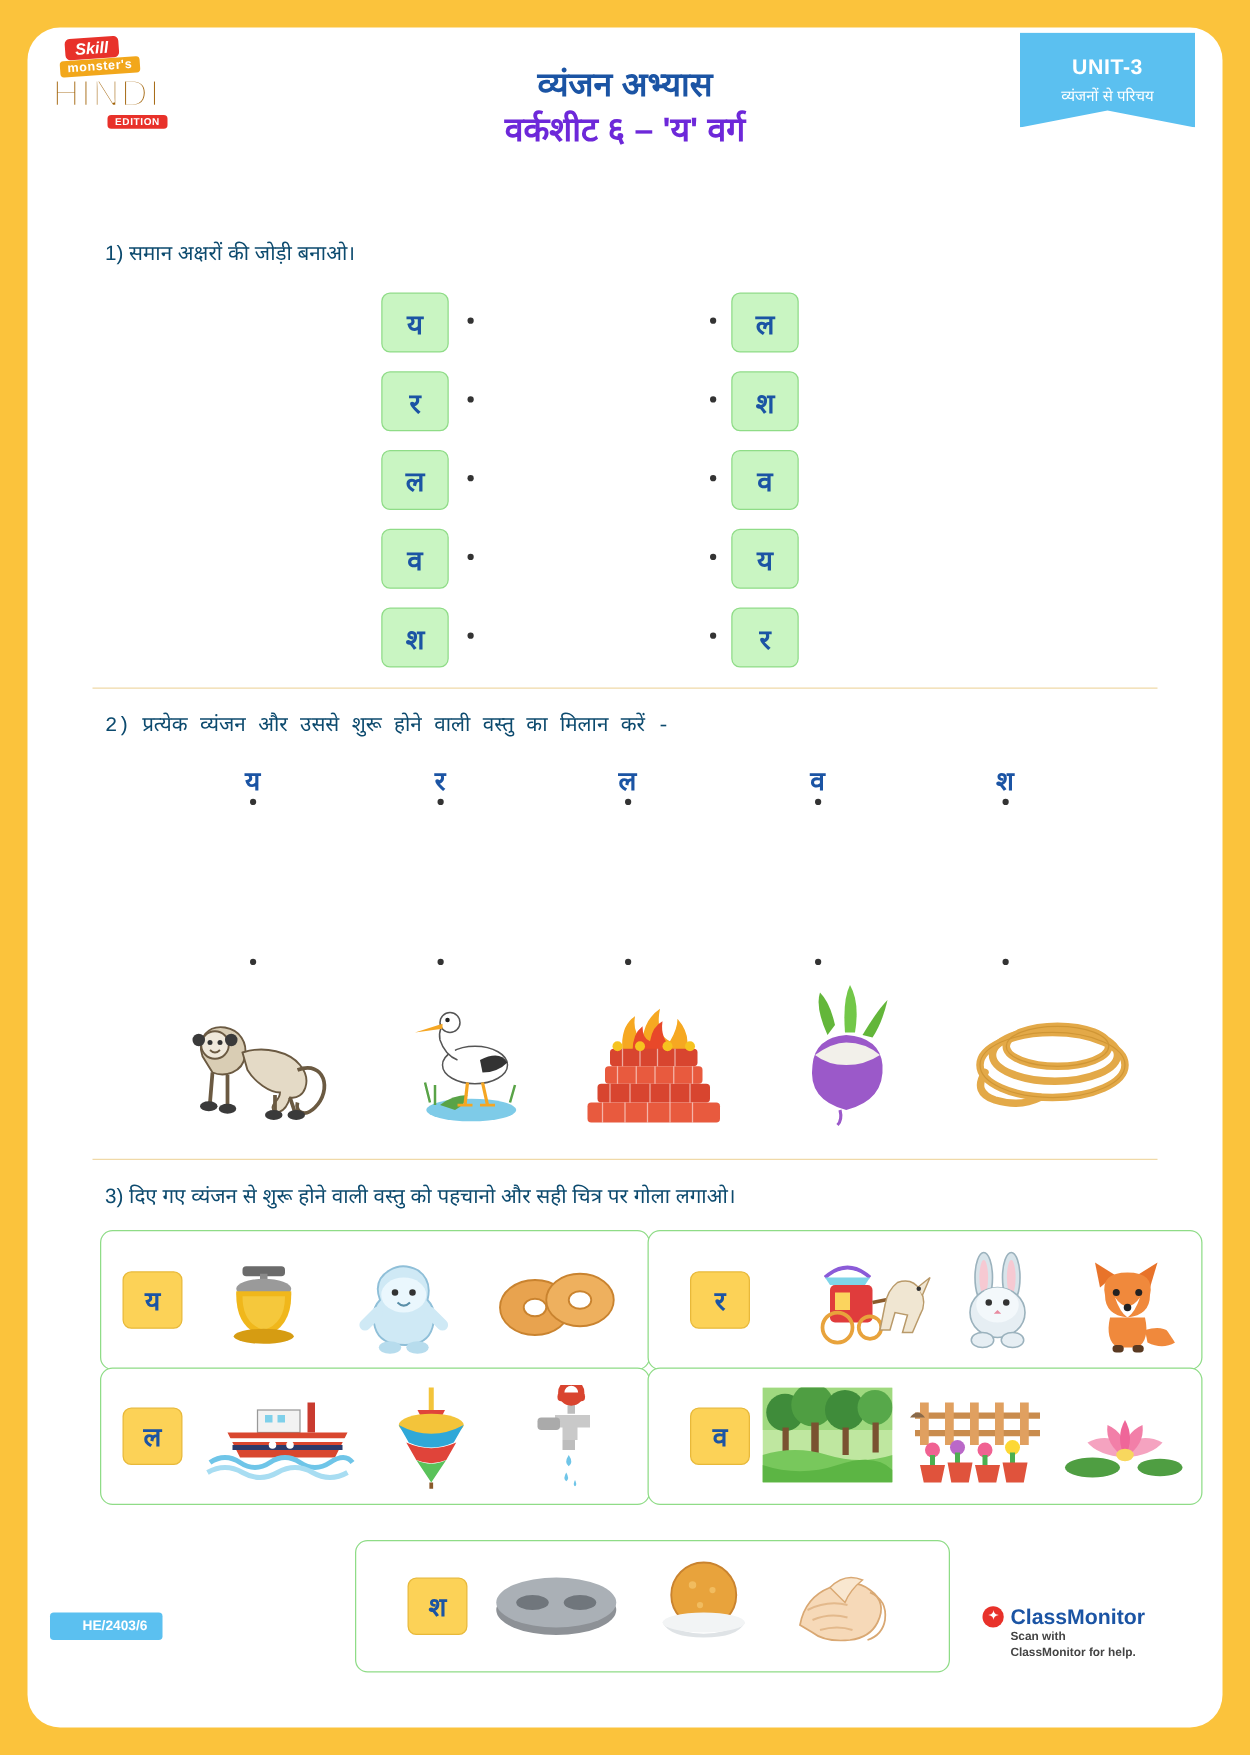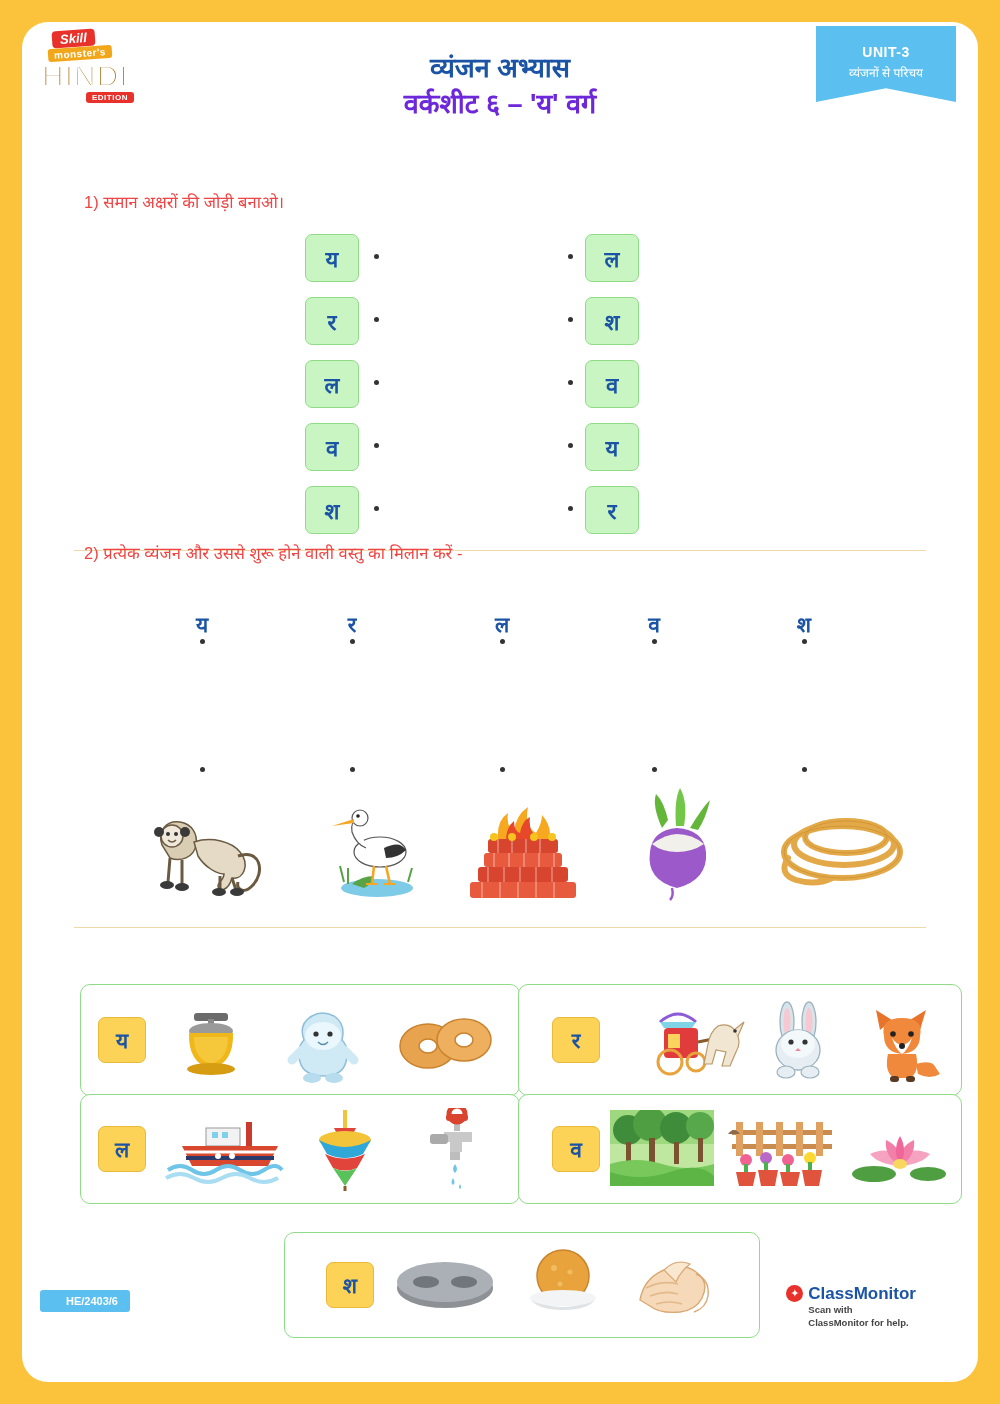--- a/index.html
+++ b/index.html
@@ -49,26 +49,26 @@
     position:absolute;left:0;top:28px;width:956px;text-align:center;
   }
   .title-1{font-size:27px;font-weight:bold;color:#1b54a4;line-height:1.35;}
   .title-2{font-size:27px;font-weight:bold;color:#6d28d9;line-height:1.35;}
   .ribbon{
     position:absolute;right:22px;top:4px;width:140px;height:76px;
     background:#5bc0f0;
     clip-path:polygon(0 0,100% 0,100% 100%,50% 82%,0 100%);
     text-align:center;color:#fff;
   }
-  .ribbon .u1{font-size:14px;font-weight:bold;margin-top:18px;letter-spacing:.5px;}
+  .ribbon .u1{font-size:17px;font-weight:bold;margin-top:18px;letter-spacing:.5px;}
   .ribbon .u2{font-size:12px;margin-top:4px;}
 
   
   .q{
-    position:absolute;font-size:16.5px;color:#ef4444;left:62px;
+    position:absolute;font-size:16.5px;color:#0c4a6e;left:62px;
   }
   .hr{
     position:absolute;left:52px;width:852px;height:1px;background:#f0d9a8;
   }
   
   .tile{
     position:absolute;width:52px;height:46px;border-radius:7px;
     background:#c9f5c2;border:1px solid #8fdc87;
     color:#1b54a4;font-size:22px;font-weight:bold;
     display:flex;align-items:center;justify-content:center;
@@ -153,21 +153,21 @@
   <div class="dot" style="left:546px;top:484px;"></div>
 
   <div class="tile" style="left:563px;top:212px;">ल</div>
   <div class="tile" style="left:563px;top:275px;">श</div>
   <div class="tile" style="left:563px;top:338px;">व</div>
   <div class="tile" style="left:563px;top:401px;">य</div>
   <div class="tile" style="left:563px;top:464px;">र</div>
 
   <div class="hr" style="top:528px;"></div>
 
-  <div class="q" style="top:519px;">2) प्रत्येक व्यंजन और उससे शुरू होने वाली वस्तु का मिलान करें -</div>
+  <div class="q" style="top:545px;font-family:Liberation Mono, monospace;">2) प्रत्येक व्यंजन और उससे शुरू होने वाली वस्तु का मिलान करें -</div>
 
   <div class="q2letter" style="left:150px;top:588px;">य</div>
   <div class="q2letter" style="left:300px;top:588px;">र</div>
   <div class="q2letter" style="left:450px;top:588px;">ल</div>
   <div class="q2letter" style="left:602px;top:588px;">व</div>
   <div class="q2letter" style="left:752px;top:588px;">श</div>
 
   <div class="dot" style="left:178px;top:617px;"></div>
   <div class="dot" style="left:328px;top:617px;"></div>
   <div class="dot" style="left:478px;top:617px;"></div>
@@ -257,20 +257,21 @@
       </g>
       <g fill="none" stroke="#c98f2e" stroke-width="1" opacity=".7">
         <ellipse cx="70" cy="52" rx="58" ry="26"></ellipse>
         <ellipse cx="74" cy="37" rx="41" ry="16"></ellipse>
       </g>
     </svg>
   </div>
 
   <div class="hr" style="top:905px;"></div>
 
+  <div class="q" style="top:922px;">3) दिए गए व्यंजन से शुरू होने वाली वस्तु को पहचानो और सही चित्र पर गोला लगाओ।</div>
 
   <div class="box" style="left:58px;top:962px;width:438px;height:110px;"></div>
   <div class="ytile" style="left:76px;top:995px;">य</div>
   <div class="pic" style="left:150px;top:985px;">
     <svg width="82" height="72" viewBox="0 0 82 72">
       <rect x="22" y="6" width="34" height="8" rx="3" fill="#6b6b6b"></rect>
       <rect x="36" y="12" width="6" height="10" fill="#8a8a8a"></rect>
       <ellipse cx="39" cy="24" rx="22" ry="8" fill="#9a9a9a"></ellipse>
       <path d="M17,26 Q16,56 39,62 Q62,56 61,26 Z" fill="#f0b71b"></path>
       <path d="M22,30 Q22,52 39,57 Q56,52 56,30 Z" fill="#f5c83c"></path>

